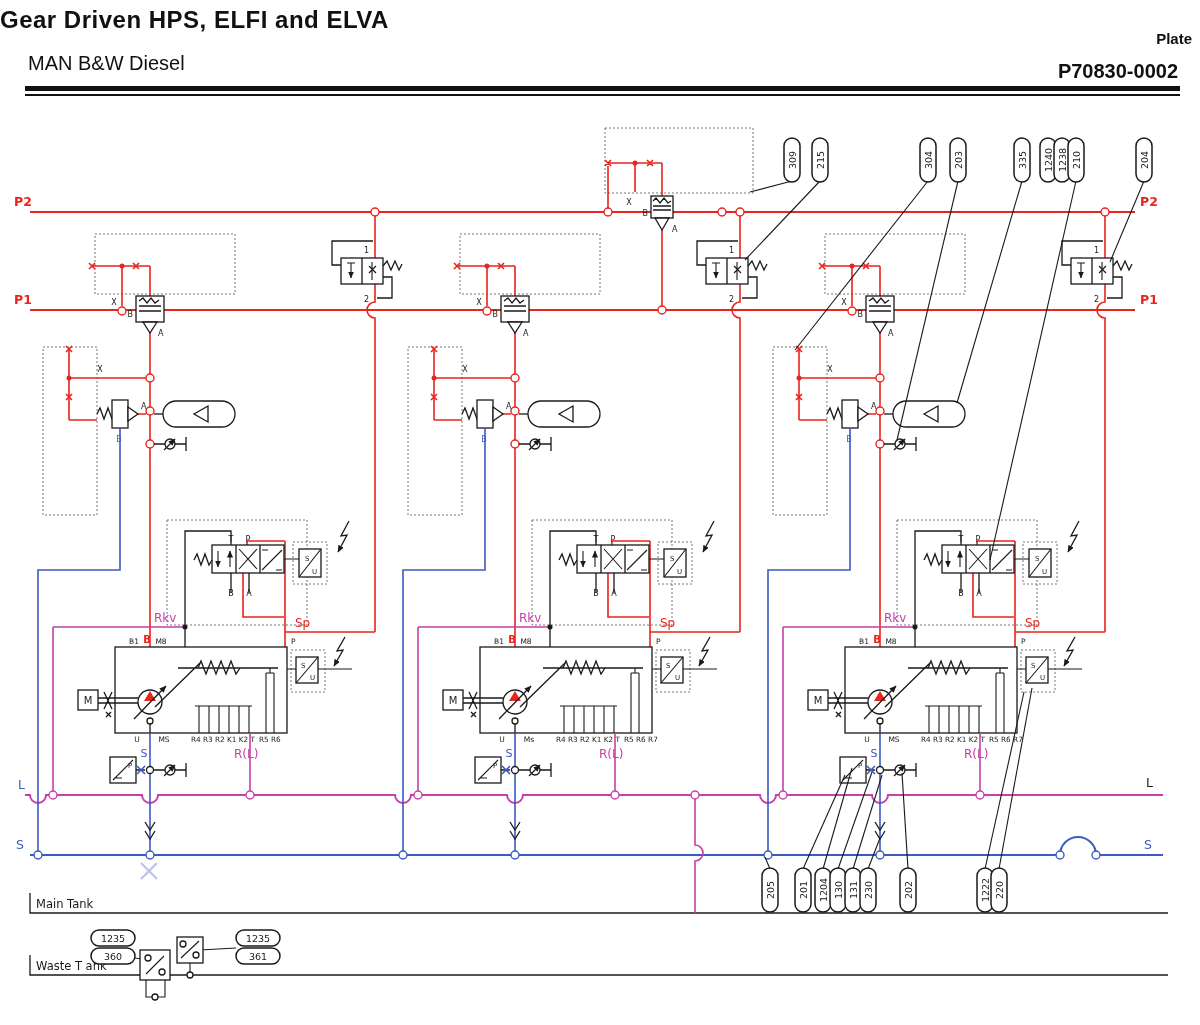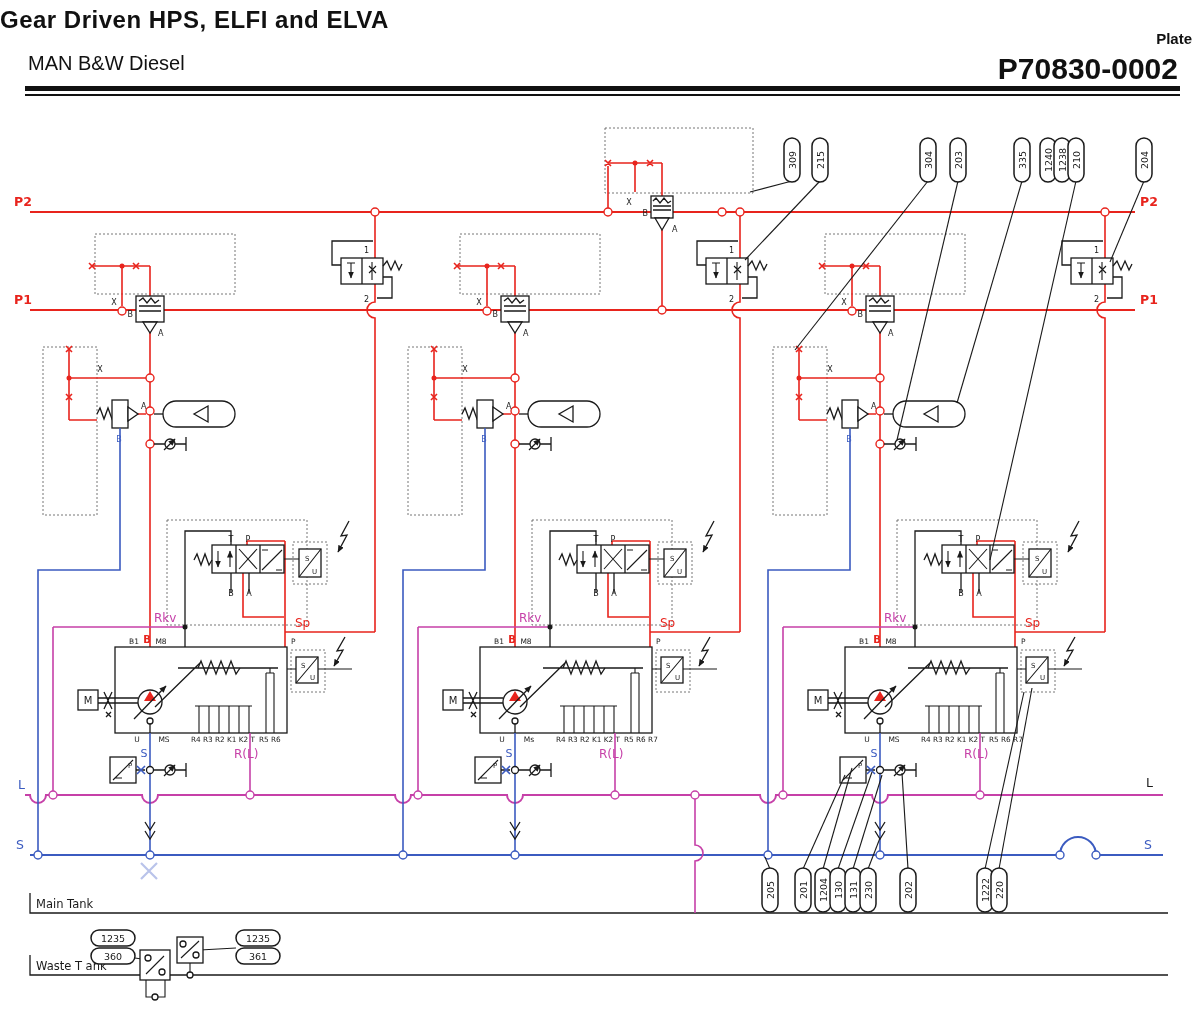--- a/index.html
+++ b/index.html
@@ -2,21 +2,21 @@
 <html style="--red: #e8241d; --magenta: #c640a8; --blue: #3b5bc0; --ink: #1a1a1a; --faded: #b9c3ea;"><head>
 <meta charset="utf-8">
 <style>
   html,body{margin:0;padding:0;background:#fff;}
   body{width:1200px;height:1025px;position:relative;overflow:hidden;
        font-family:"Liberation Sans",sans-serif;color:#111;}
   .hdr-title{position:absolute;top:6px;left:0;width:100%;text-align:left;
              font-size:24px;font-weight:bold;letter-spacing:.5px;}
   .hdr-company{position:absolute;top:52px;left:28px;font-size:20px;}
   .hdr-plate{position:absolute;top:30px;right:8px;font-size:15px;font-weight:bold;text-align:left;}
-  .hdr-plateno{position:absolute;top:52px;right:22px;font-size:30px;font-weight:bold;text-align:right;}
+  .hdr-plateno{position:absolute;top:60px;right:22px;font-size:20px;font-weight:bold;text-align:right;}
   .rule1{position:absolute;top:86px;left:25px;width:1155px;height:5px;background:#111;}
   .rule2{position:absolute;top:94px;left:25px;width:1155px;height:2px;background:#111;}
   svg{position:absolute;top:0;left:0;}
   svg text{font-family:"DejaVu Sans",sans-serif;}
   .k{stroke:var(--ink);fill:none;stroke-width:1.3;}
   .k2{stroke:var(--ink);fill:none;stroke-width:1.1;}
   .r{stroke:var(--red);fill:none;stroke-width:1.6;}
   .rb{stroke:var(--red);fill:none;stroke-width:2;}
   .m{stroke:var(--magenta);fill:none;stroke-width:1.6;}
   .mb{stroke:var(--magenta);fill:none;stroke-width:2;}

